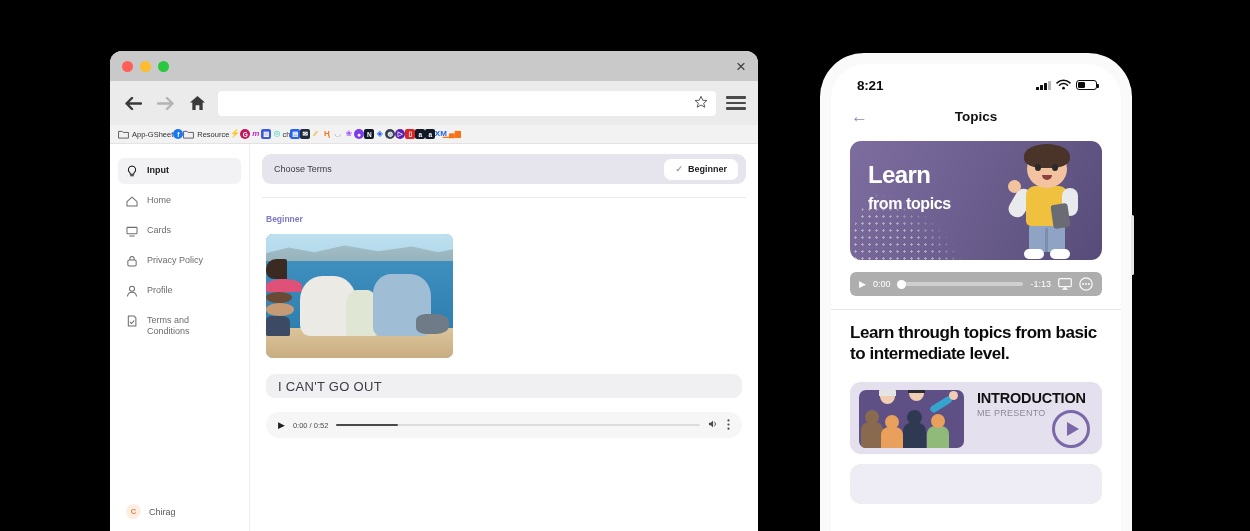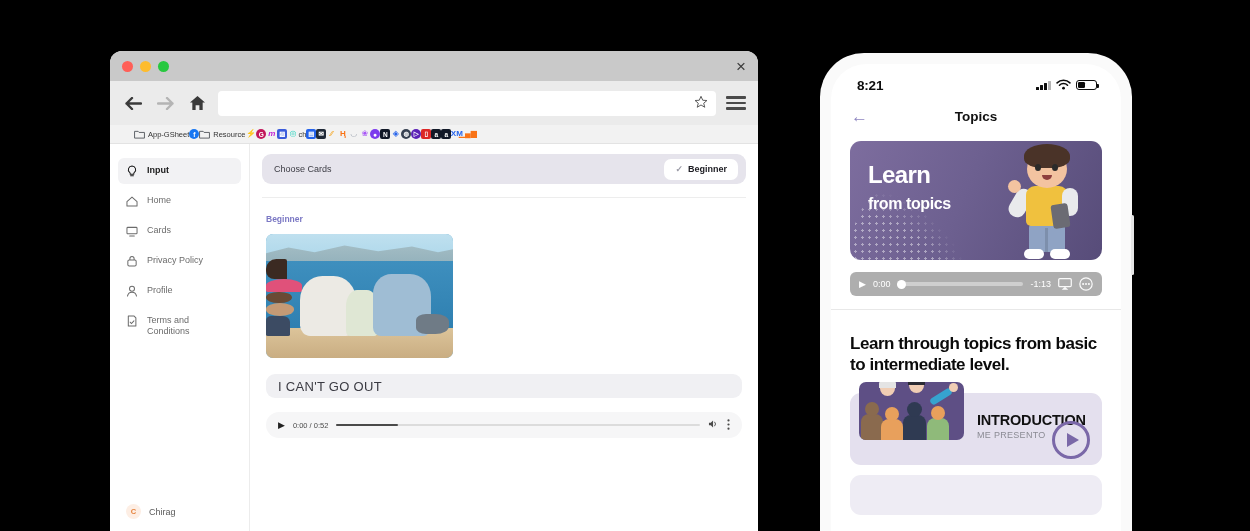--- a/index.html
+++ b/index.html
@@ -44,21 +44,21 @@
     flex: 1; height: 25px; background: #fff; border-radius: 4px;
     display: flex; align-items: center; padding: 0 8px;
     font-size: 11px; color: #555;
   }
   .urlbar .star { margin-left: auto; }
   .hamburger { width: 20px; display: flex; flex-direction: column; gap: 3px; cursor: pointer; }
   .hamburger span { height: 2.5px; background: #4a4a4a; border-radius: 1px; display: block; }
 
   .bookmarks {
     height: 19px; background: #f2f2f2;
-    display: flex; align-items: center; padding: 0 24px;
+    display: flex; align-items: center; padding: 0 8px;
     border-bottom: 1px solid #e3e3e3;
     overflow: hidden;
   }
   .bm { display: flex; align-items: center; gap: 3px; font-size: 7.5px; color: #333; white-space: nowrap; cursor: pointer; }
   .bm-ico { width: 11px; height: 11px; display: flex; align-items: center; justify-content: center; font-size: 8px; line-height: 1; }
   .bm-sq { width: 10px; height: 10px; border-radius: 2px; display: flex; align-items: center; justify-content: center;
            color: #fff; font-size: 6.5px; font-weight: bold; }
 
   .browser-body { display: flex; height: calc(100% - 93px); background: #fff; }
 
@@ -216,27 +216,27 @@
     margin: 12px 19px 0 19px; height: 24px; background: #aeaeae; border-radius: 6px;
     display: flex; align-items: center; gap: 7px; padding: 0 9px;
     color: #fff; font-size: 9px;
   }
   .ph-track { flex: 1; height: 3.5px; background: #cfcfcf; border-radius: 2px; position: relative; }
   .ph-knob { position: absolute; left: 0; top: -2.7px; width: 9px; height: 9px; background: #fff; border-radius: 50%; }
   .ph-ico { opacity: .95; display:flex; align-items:center; }
 
   .ph-divider { height: 1px; background: #e8e8e8; margin: 13px 0 0 0; }
   .ph-heading {
-    margin: 24px 19px 0 19px; font-size: 17px; font-weight: bold;
+    margin: 13px 19px 0 19px; font-size: 17px; font-weight: bold;
     color: #0b0b0b; line-height: 1.22; letter-spacing: -.45px;
   }
 
   .topic-card {
     margin: 18px 19px 0 19px; background: #e4e0ee; border-radius: 11px;
-    height: 72px; display: flex; align-items: flex-end; padding: 25px 9px; position: relative;
+    height: 72px; display: flex; align-items: flex-start; padding: 8px 9px; position: relative;
     cursor: pointer;
   }
   .topic-thumb {
     width: 105px; height: 58px; border-radius: 7px; background: #5e4f85;
     position: relative; overflow: hidden; flex: 0 0 105px;
   }
   .p { position:absolute; bottom:0; border-radius: 8px 8px 0 0; }
   .p1 { left:2px; width:22px; height:26px; background:#8a6a4e; }
   .p1h{ position:absolute; left:6px; bottom:24px; width:14px; height:14px; background:#8a6a4e; border-radius:50%;}
   .p2 { left:22px; width:22px; height:21px; background:#e8a05c; }
@@ -464,21 +464,21 @@
           <span>Terms and Conditions</span>
         </div>
         <div class="side-user">
           <span class="user-av">C</span>
           <span>Chirag</span>
         </div>
       </div>
 
       <div class="content">
         <div class="level-bar">
-          <span>Choose Cards</span>
+          <span>Choose Terms</span>
           <div class="level-pill">
             <span style="color:#9a9aa5">✓</span>
             <span>Beginner</span>
           </div>
         </div>
         <div class="divider"></div>
         <div class="lvl-label">Beginner</div>
 
         <div class="photo">
           <div class="sky"></div>

